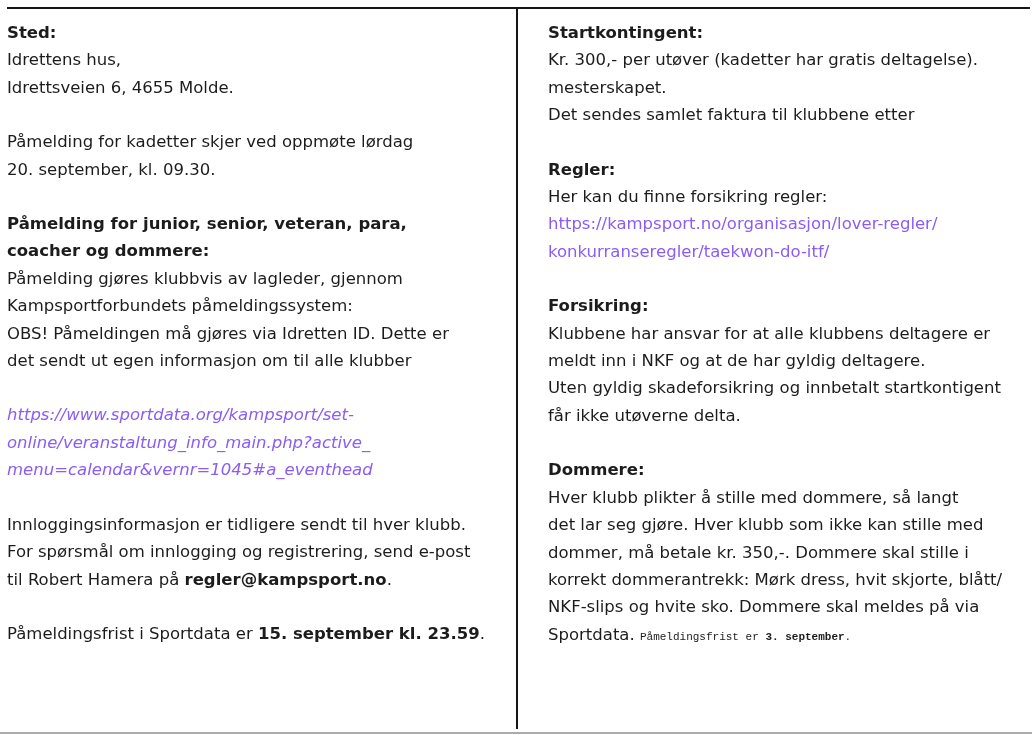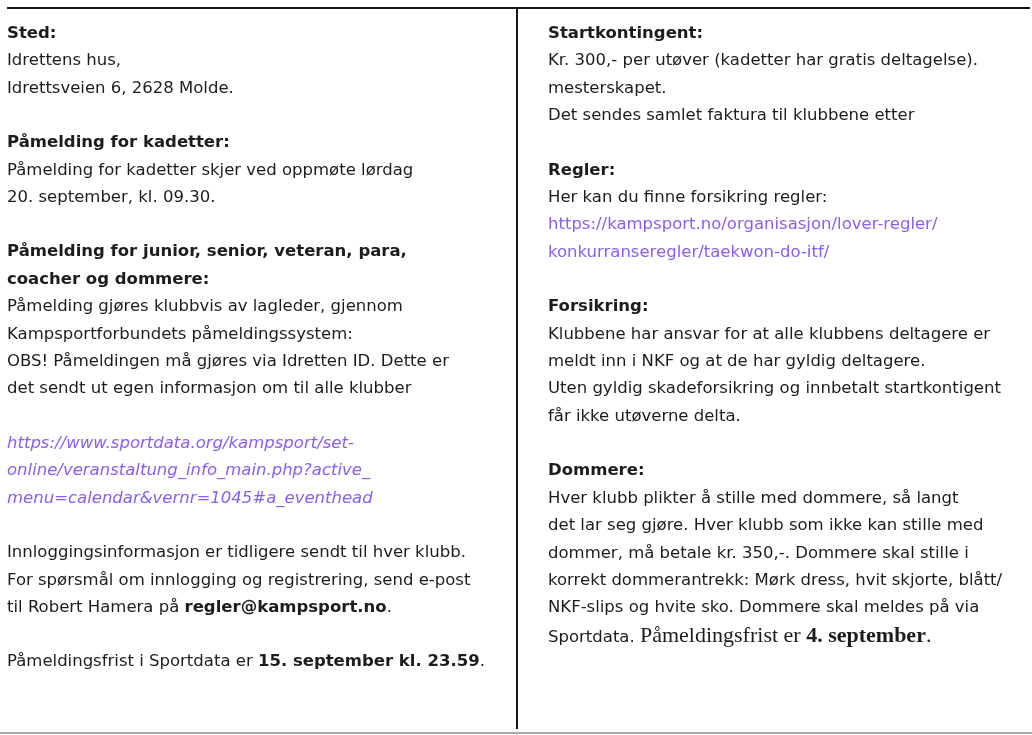--- a/index.html
+++ b/index.html
@@ -53,43 +53,42 @@
     white-space: pre-wrap;
   }
   .h { font-weight: bold; }
   .b { font-weight: bold; }
   .link {
     color: #8b5cf6;
     text-decoration: none;
   }
   .italic { font-style: italic; }
   .alt {
-    font-family: Liberation Serif, serif;
-    font-size: 22px;
+    font-family: Liberation Mono, monospace;
+    font-size: 11px;
   }
 </style>
 </head>
 <body>
 
 <div id="page">
 
   <div class="top-border"></div>
   <div class="v-divider"></div>
   <div class="bottom-line"></div>
 
   <div class="col col-left">
 
     <div class="sec">
       <div class="line h">Sted:</div>
       <div class="line">Idrettens hus,</div>
-      <div class="line">Idrettsveien 6, 2628 Molde.</div>
+      <div class="line">Idrettsveien 6, 4655 Molde.</div>
     </div>
 
     <div class="sec">
-      <div class="line h">Påmelding for kadetter:</div>
       <div class="line">Påmelding for kadetter skjer ved oppmøte lørdag</div>
       <div class="line">20. september, kl. 09.30.</div>
     </div>
 
     <div class="sec">
       <div class="line h">Påmelding for junior, senior, veteran, para,</div>
       <div class="line h">coacher og dommere:</div>
       <div class="line">Påmelding gjøres klubbvis av lagleder, gjennom</div>
       <div class="line">Kampsportforbundets påmeldingssystem:</div>
       <div class="line">OBS! Påmeldingen må gjøres via Idretten ID. Dette er</div>
@@ -142,18 +141,18 @@
       <div class="line">får ikke utøverne delta.</div>
     </div>
 
     <div class="sec">
       <div class="line h">Dommere:</div>
       <div class="line">Hver klubb plikter å stille med dommere, så langt</div>
       <div class="line">det lar seg gjøre. Hver klubb som ikke kan stille med</div>
       <div class="line">dommer, må betale kr. 350,-. Dommere skal stille i</div>
       <div class="line">korrekt dommerantrekk: Mørk dress, hvit skjorte, blått/</div>
       <div class="line">NKF-slips og hvite sko. Dommere skal meldes på via</div>
-      <div class="line"><span>Sportdata. </span><span class="alt">Påmeldingsfrist er </span><span class="alt b">4. september</span><span class="alt">.</span></div>
+      <div class="line"><span>Sportdata. </span><span class="alt">Påmeldingsfrist er </span><span class="alt b">3. september</span><span class="alt">.</span></div>
     </div>
 
   </div>
 
 </div>
 
 </body></html>

